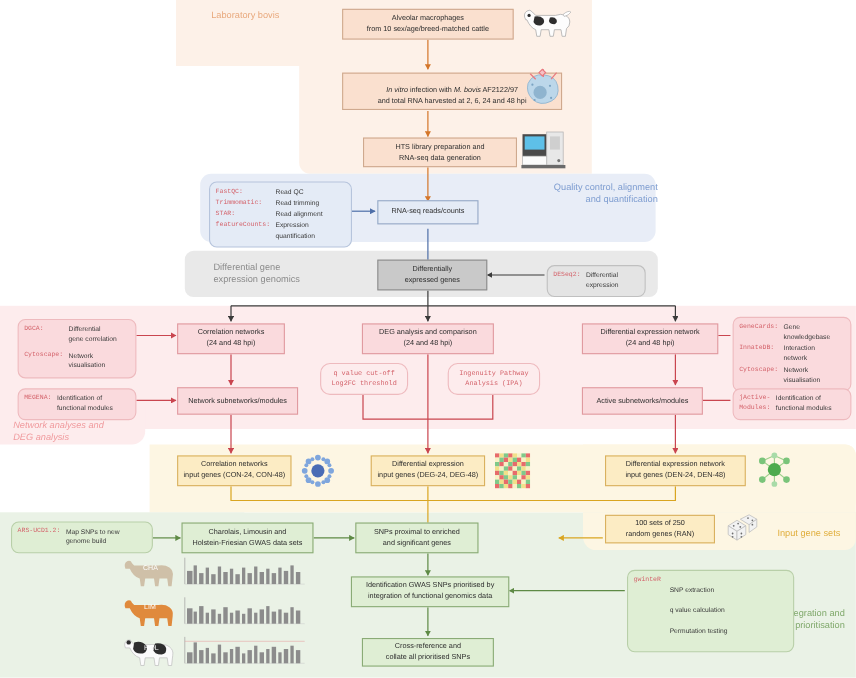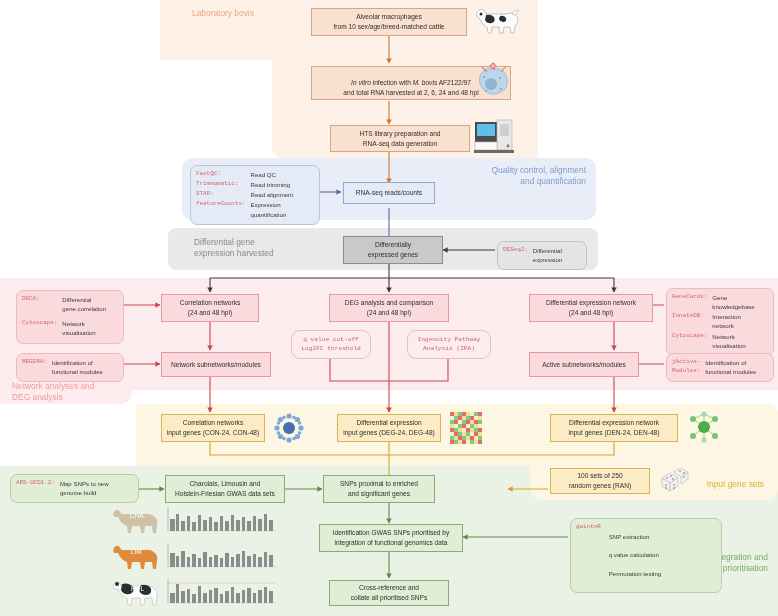--- a/index.html
+++ b/index.html
@@ -12,21 +12,21 @@
   .band-qc{background:#e8edf7;}
   .band-dge{background:#e9e9e9;}
   .band-net{background:#fdeced;}
   .band-input{background:#fdf6e3;}
   .band-gwas{background:#eaf2e6;}
 
   .band-label{position:absolute;white-space:pre;line-height:1.28;}
   .lbl-lab{color:#e8a87c;font-size:8.4px;}
   .lbl-qc{color:#7d9cd0;font-size:8.4px;text-align:right;}
   .lbl-dge{color:#8a8a8a;font-size:8.4px;}
-  .lbl-net{color:#f09a9d;font-size:8.4px;}
+  .lbl-net{color:#f09a9d;font-size:8.4px;font-style:italic;}
   .lbl-input{color:#e0ae3c;font-size:8.4px;text-align:right;}
   .lbl-gwas{color:#7fa86a;font-size:8.4px;text-align:right;}
 
   .node{position:absolute;box-sizing:border-box;display:flex;
         align-items:center;justify-content:center;text-align:center;
         font-size:6.6px;line-height:1.45;padding:2px 3px;white-space:pre-line;}
   .n-lab{background:#fae0cf;border:1px solid #cfa98e;color:#2e2e2e;}
   .n-qc{background:#e4ebf6;border:1px solid #94a7c6;color:#2e2e2e;}
   .n-dge{background:#c9c9c9;border:1px solid #8d8d8d;color:#2e2e2e;}
   .n-net{background:#fadadd;border:1px solid #e09aa0;color:#2e2e2e;}
@@ -74,24 +74,24 @@
   <div class="band band-net" style="left:0;top:370px;width:132px;height:34px;border-bottom-right-radius:12px;"></div>
 
   <div class="band band-input" style="left:136px;top:404px;width:642px;height:62px;border-radius:0 10px 10px 0;"></div>
   <div class="band band-input" style="left:530px;top:404px;width:248px;height:96px;border-radius:0 10px 10px 0;"></div>
 
   <div class="band band-gwas" style="left:0;top:466px;width:778px;height:150px;"></div>
   <div class="band band-gwas" style="left:0;top:466px;width:222px;height:36px;border-bottom-right-radius:12px;"></div>
   <div class="band-input band" style="left:530px;top:466px;width:248px;height:34px;border-bottom-left-radius:12px;border-bottom-right-radius:10px;"></div>
 
   <div class="band-label lbl-lab" style="left:192px;top:8px;">Laboratory bovis</div>
-  <div class="band-label lbl-qc" style="left:400px;top:165px;width:186px;">Quality control, alignment
+  <div class="band-label lbl-qc" style="left:412px;top:165px;width:186px;">Quality control, alignment
 and quantification</div>
   <div class="band-label lbl-dge" style="left:194px;top:237px;">Differential gene
-expression harvested</div>
+expression genomics</div>
   <div class="band-label lbl-net" style="left:12px;top:381px;">Network analyses and
 DEG analysis</div>
   <div class="band-label lbl-input" style="left:596px;top:479px;width:168px;">Input gene sets</div>
   <div class="band-label lbl-gwas" style="left:576px;top:552px;width:192px;">GWAS integration and
 SNP prioritisation</div>
 
   <svg class="wires">
     <defs>
       <marker id="ar-lab" markerWidth="5" markerHeight="5" refX="4.2" refY="2.5" orient="auto">
         <path d="M0,0 L4.6,2.5 L0,5 z" fill="#d4762a"></path>

